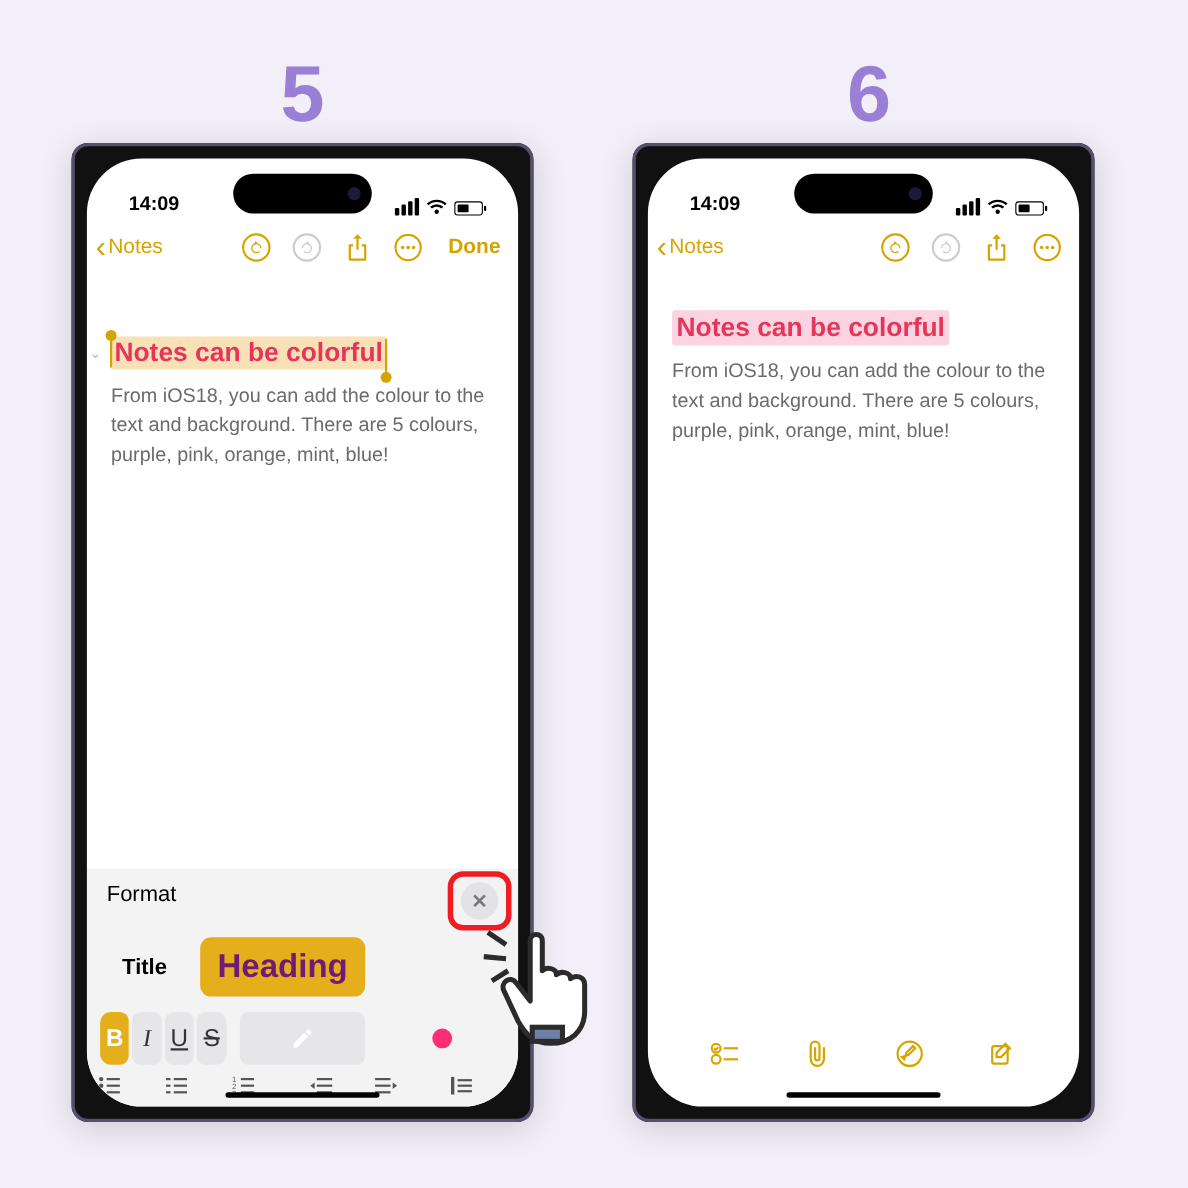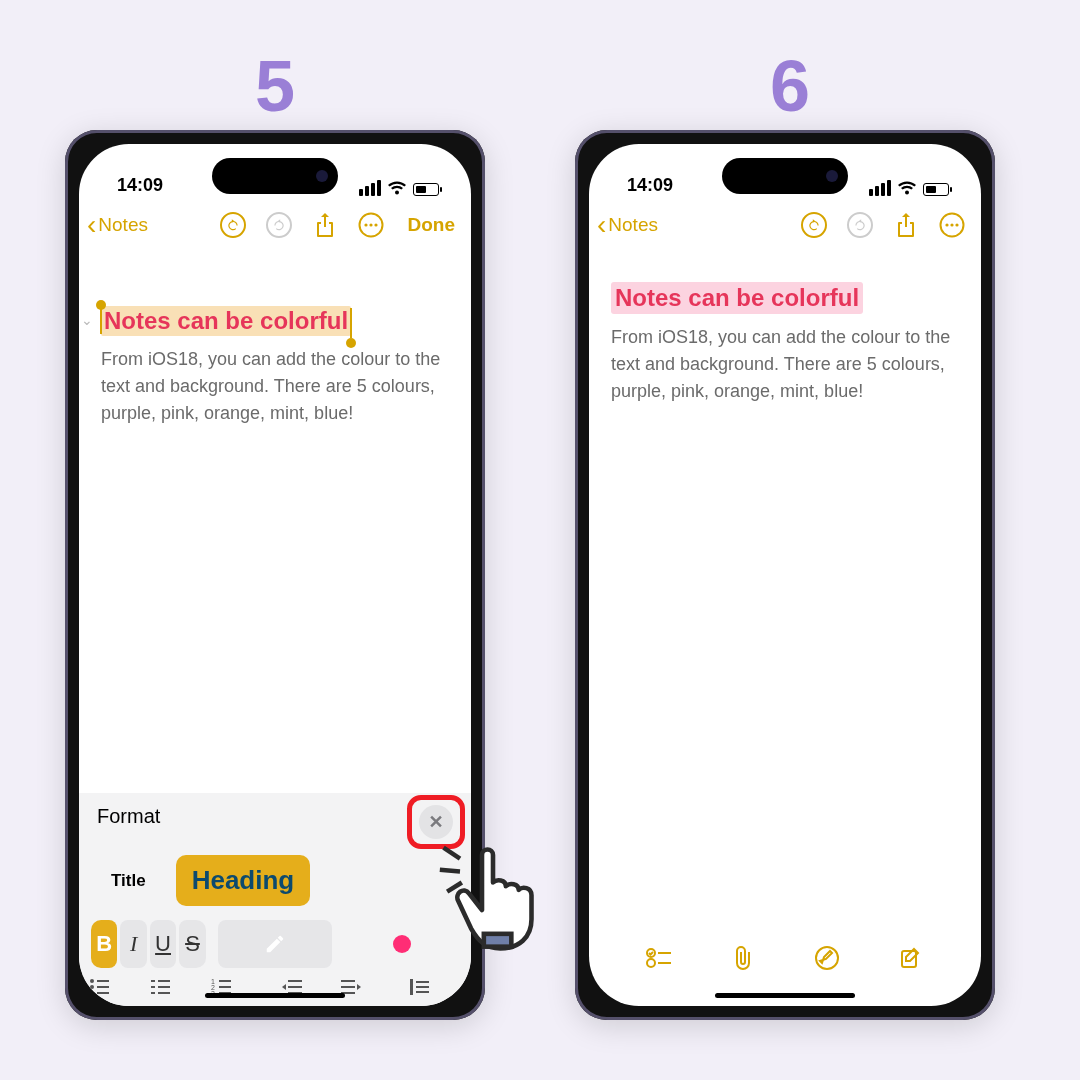--- a/index.html
+++ b/index.html
@@ -19,21 +19,21 @@
   }
   .step5 { left: 255px; }
   .step6 { left: 770px; }
 
   .phone {
     position: absolute;
     top: 130px;
     width: 420px;
     height: 890px;
     background: #111;
-    border-radius: 32px;
+    border-radius: 15px;
     padding: 14px;
     box-shadow: inset 0 0 0 3px #55506b, 0 6px 30px rgba(0,0,0,.15);
   }
   .phoneA { left: 65px; }
   .phoneB { left: 575px; }
 
   .screen {
     width: 100%;
     height: 100%;
     background: #fff;
@@ -150,22 +150,22 @@
   .fmt-row {
     display:flex; gap:14px; overflow:hidden; padding:4px 6px 10px 6px;
     align-items:center;
   }
   .style-chip {
     padding:10px 16px;
     font-size:21px;
     border-radius:10px;
     font-weight:700;
   }
-  .style-chip.title { font-size:17px; font-weight:800; }
-  .style-chip.heading { background:#e5ae1b; color:#0c4a6e; font-size:26px; }
+  .style-chip.title { font-size:20px; font-weight:800; }
+  .style-chip.heading { background:#e5ae1b; color:#701a75; font-size:30px; }
   .style-chip.sub { font-weight:600; font-size:20px; }
 
   .seg {
     display:flex; gap:4px; margin:4px 2px;
   }
   .seg .cell {
     height:48px;
     background:#e6e6e8;
     border-radius:8px;
     display:flex;align-items:center;justify-content:center;

